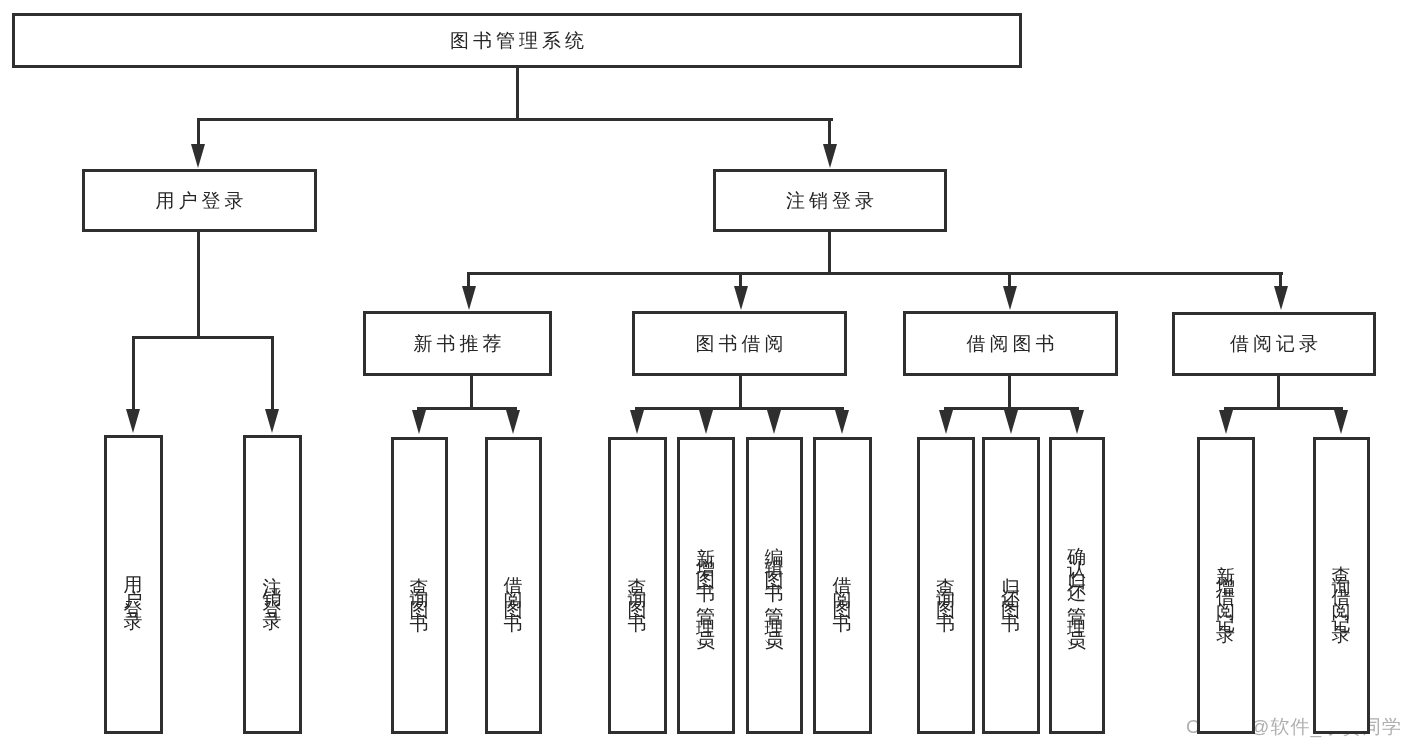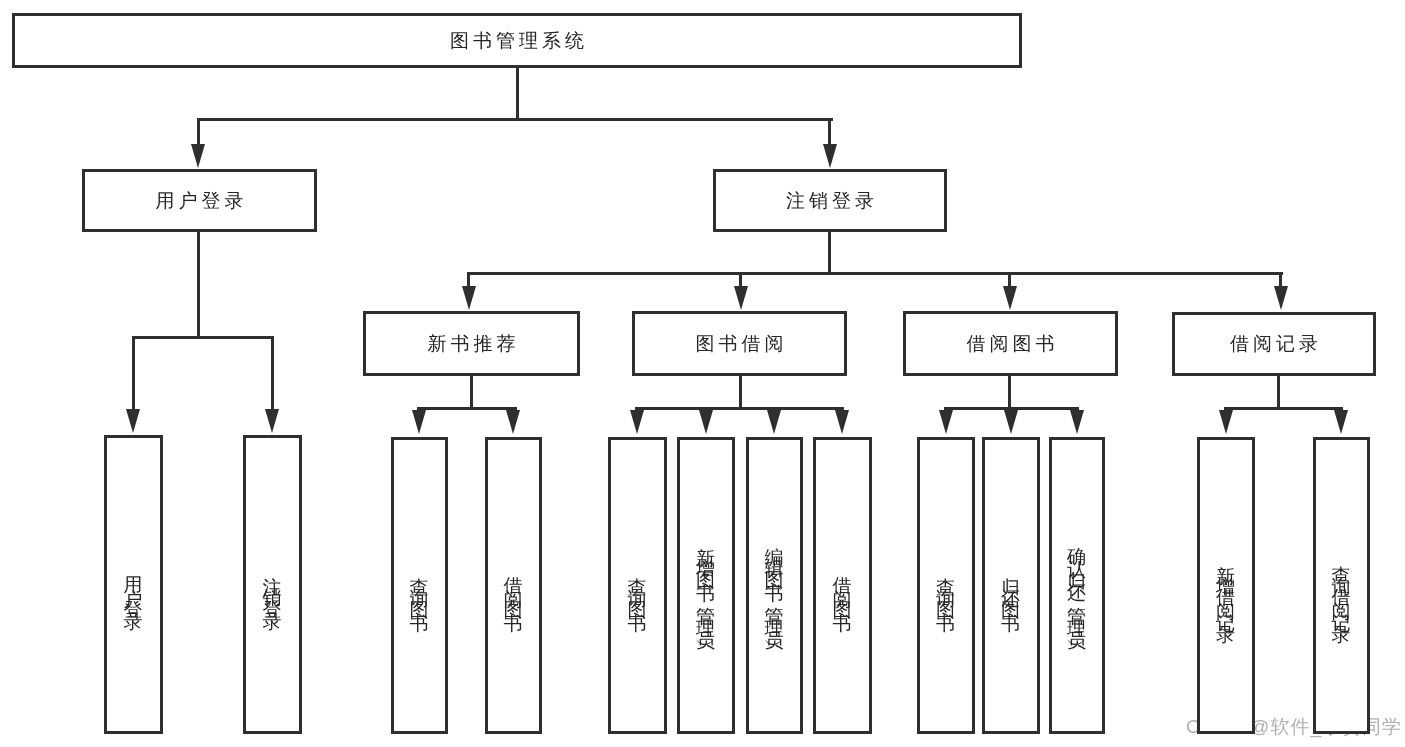--- a/index.html
+++ b/index.html
@@ -99,21 +99,21 @@
     </div>
     <div class="node v" style="left: 104px; top: 435px; width: 59px; height: 299px;">
       <span class="lbl">用户登录</span>
     </div>
     <div class="node v" style="left: 243px; top: 435px; width: 59px; height: 299px;">
       <span class="lbl">注销登录</span>
     </div>
     <div class="node h" style="left: 713px; top: 169px; width: 234px; height: 63px;">
       <span class="lbl">注销登录</span>
     </div>
-    <div class="node h" style="left: 363px; top: 311px; width: 217px; height: 65px;">
+    <div class="node h" style="left: 363px; top: 311px; width: 189px; height: 65px;">
       <span class="lbl">新书推荐</span>
     </div>
     <div class="node v" style="left: 391px; top: 437px; width: 57px; height: 297px;">
       <span class="lbl">查询图书</span>
     </div>
     <div class="node v" style="left: 485px; top: 437px; width: 57px; height: 297px;">
       <span class="lbl">借阅图书</span>
     </div>
     <div class="node h" style="left: 632px; top: 311px; width: 215px; height: 65px;">
       <span class="lbl">图书借阅</span>

